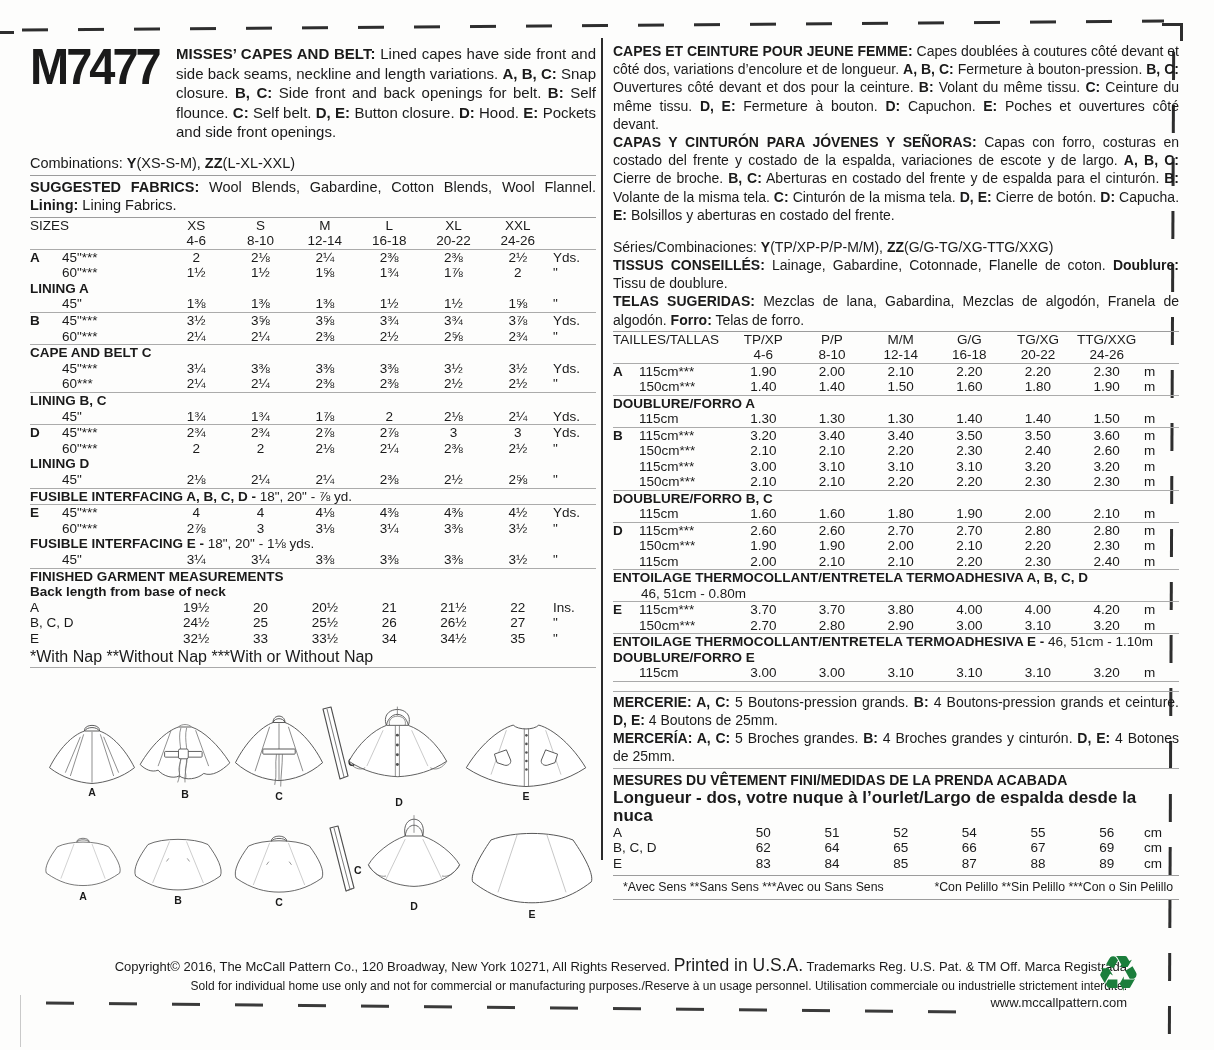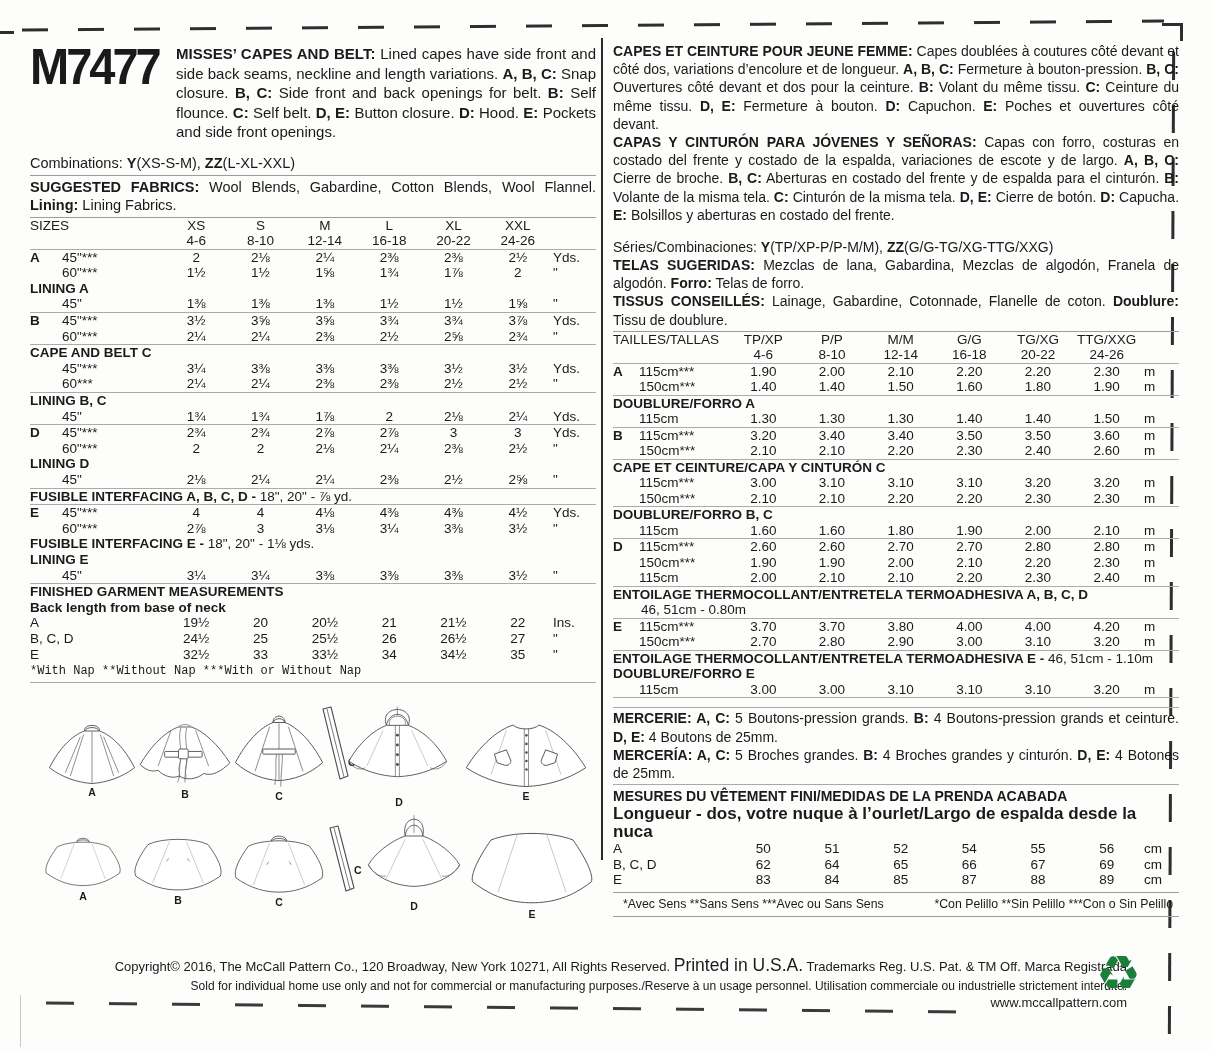--- a/index.html
+++ b/index.html
@@ -37,21 +37,21 @@
   .trow{display:grid;grid-template-columns:var(--c0) var(--c1) repeat(6,1fr) var(--cu);
     font-size:13.5px;line-height:15.6px;align-items:baseline;}
   .metric .trow{line-height:15.5px;}
   .trow.hr{border-top:1px solid #ababab;}
   .cell{white-space:nowrap;overflow:visible;}
   .cell.head{grid-column:1/-1;}
   .cell.lblcell{grid-column:1/3;}
   .cell.num{text-align:center;}
   .cell.unit{text-align:left;padding-left:3px;}
   .trow.sub .cell.head{padding-left:28px;}
-  .trow.small{font-size:12px;line-height:17px;padding:1px 0 2px;font-family:Liberation Mono, monospace;}
+  .trow.small{font-size:16px;line-height:17px;padding:1px 0 2px;}
   .sizes{--c0:32px;--c1:102px;--cu:46px;}
   .metric{--c0:26px;--c1:90px;--cu:38px;}
 
   
   .col-right{position:absolute;left:613px;top:42px;width:566px;}
   .para{font-size:14px;line-height:18.2px;text-align:justify;}
   .series-line{font-size:14px;margin-top:14px;line-height:18px;}
   .mercerie{border-top:1px solid #a9a9a9;margin-top:9px;padding-top:1px;}
   .mesures-head{font-size:14px;line-height:18px;border-top:1px solid #a9a9a9;margin-top:2px;padding-top:2px;}
   .mesures-sub{font-size:17px;line-height:18px;}
@@ -271,23 +271,20 @@
         <span class="cell num">3⅛</span>
         <span class="cell num">3¼</span>
         <span class="cell num">3⅜</span>
         <span class="cell num">3½</span>
         <span class="cell unit">"</span>
       </div>
       <div class="trow">
         <span class="cell head"><span class="b">FUSIBLE INTERFACING E - </span><span class="">18", 20" - 1⅛ yds.</span></span>
       </div>
       <div class="trow">
-        <span class="cell head"><span class="b">LINING E</span></span>
-      </div>
-      <div class="trow">
         <span class="cell ltr b"></span>
         <span class="cell wid">45"</span>
         <span class="cell num">3¼</span>
         <span class="cell num">3¼</span>
         <span class="cell num">3⅜</span>
         <span class="cell num">3⅜</span>
         <span class="cell num">3⅜</span>
         <span class="cell num">3½</span>
         <span class="cell unit">"</span>
       </div>
@@ -330,22 +327,22 @@
       <div class="trow small">
         <span class="cell head"><span class="">*With Nap **Without Nap ***With or Without Nap</span></span>
       </div>
     </div>
 </div>
 
 <div class="col-right">
   <div class="para"><span class="b">CAPES ET CEINTURE POUR JEUNE FEMME:</span><span class=""> Capes doublées à coutures côté devant et côté dos, variations d’encolure et de longueur. </span><span class="b">A, B, C:</span><span class=""> Fermeture à bouton-pression. </span><span class="b">B, C:</span><span class=""> Ouvertures côté devant et dos pour la ceinture. </span><span class="b">B:</span><span class=""> Volant du même tissu. </span><span class="b">C:</span><span class=""> Ceinture du même tissu. </span><span class="b">D, E:</span><span class=""> Fermeture à bouton. </span><span class="b">D:</span><span class=""> Capuchon. </span><span class="b">E:</span><span class=""> Poches et ouvertures côté devant.</span></div>
   <div class="para"><span class="b">CAPAS Y CINTURÓN PARA JÓVENES Y SEÑORAS:</span><span class=""> Capas con forro, costuras en costado del frente y costado de la espalda, variaciones de escote y de largo. </span><span class="b">A, B, C:</span><span class=""> Cierre de broche. </span><span class="b">B, C:</span><span class=""> Aberturas en costado del frente y de espalda para el cinturón. </span><span class="b">B:</span><span class=""> Volante de la misma tela. </span><span class="b">C:</span><span class=""> Cinturón de la misma tela. </span><span class="b">D, E:</span><span class=""> Cierre de botón. </span><span class="b">D:</span><span class=""> Capucha. </span><span class="b">E:</span><span class=""> Bolsillos y aberturas en costado del frente.</span></div>
   <div class="series-line"><span class="">Séries/Combinaciones: </span><span class="b">Y</span><span class="">(TP/XP-P/P-M/M), </span><span class="b">ZZ</span><span class="">(G/G-TG/XG-TTG/XXG)</span></div>
+  <div class="para"><span class="b">TISSUS CONSEILLÉS:</span><span class=""> Lainage, Gabardine, Cotonnade, Flanelle de coton. </span><span class="b">Doublure:</span><span class=""> Tissu de doublure.</span></div>
   <div class="para"><span class="b">TELAS SUGERIDAS:</span><span class=""> Mezclas de lana, Gabardina, Mezclas de algodón, Franela de algodón. </span><span class="b">Forro:</span><span class=""> Telas de forro.</span></div>
-  <div class="para"><span class="b">TISSUS CONSEILLÉS:</span><span class=""> Lainage, Gabardine, Cotonnade, Flanelle de coton. </span><span class="b">Doublure:</span><span class=""> Tissu de doublure.</span></div>
   <div class="rtable metric">
       <div class="trow">
         <span class="cell lblcell">TAILLES/TALLAS</span>
         <span class="cell num">TP/XP</span>
         <span class="cell num">P/P</span>
         <span class="cell num">M/M</span>
         <span class="cell num">G/G</span>
         <span class="cell num">TG/XG</span>
         <span class="cell num">TTG/XXG</span>
         <span class="cell unit"></span>
@@ -410,23 +407,20 @@
       <div class="trow">
         <span class="cell ltr b"></span>
         <span class="cell wid">150cm***</span>
         <span class="cell num">2.10</span>
         <span class="cell num">2.10</span>
         <span class="cell num">2.20</span>
         <span class="cell num">2.30</span>
         <span class="cell num">2.40</span>
         <span class="cell num">2.60</span>
         <span class="cell unit">m</span>
-      </div>
-      <div class="trow hr">
-        <span class="cell head"><span class="b">CAPE ET CEINTURE/CAPA Y CINTURÓN C</span></span>
       </div>
       <div class="trow">
         <span class="cell ltr b"></span>
         <span class="cell wid">115cm***</span>
         <span class="cell num">3.00</span>
         <span class="cell num">3.10</span>
         <span class="cell num">3.10</span>
         <span class="cell num">3.10</span>
         <span class="cell num">3.20</span>
         <span class="cell num">3.20</span>

